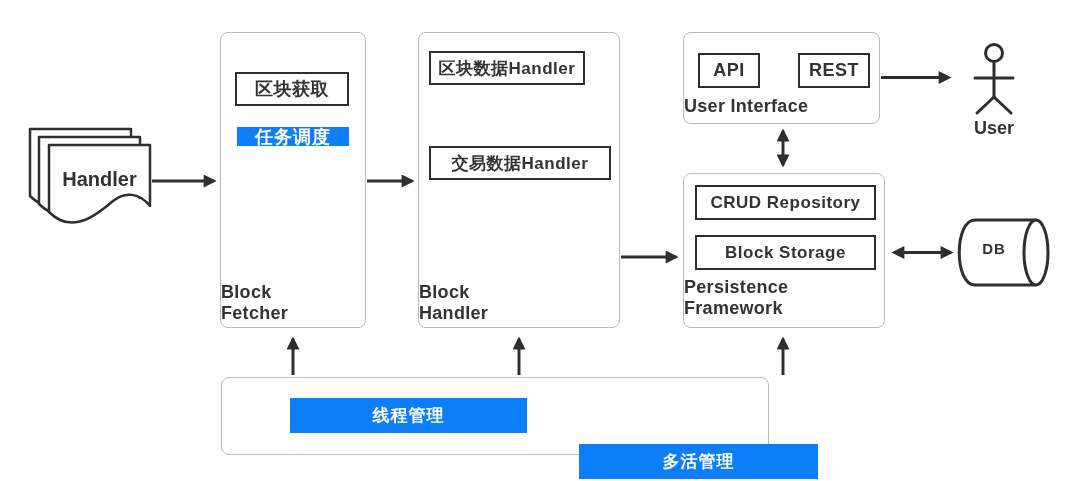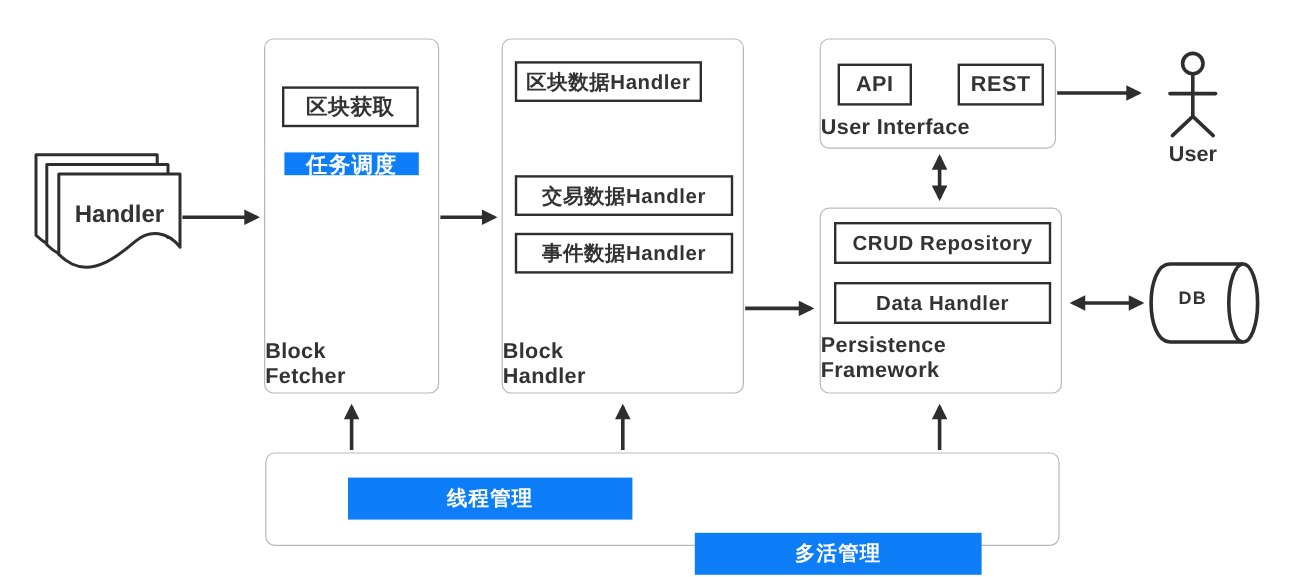--- a/index.html
+++ b/index.html
@@ -79,39 +79,38 @@
   <div class="container" style="left:220px; top:32px; width:146px; height:296px;">
     <div class="box" style="left:14px; top:39px; width:114px; height:34px;">区块获取</div>
     <div class="box blue" style="left:16px; top:94px; width:112px; height:19px;">任务调度</div>
     <div class="ctitle" style="top:249px;">Block
 Fetcher</div>
   </div>
 
   <div class="container" style="left:418px; top:32px; width:202px; height:296px;">
     <div class="box small" style="left:10px; top:18px; width:156px; height:34px;">区块数据Handler</div>
     <div class="box small" style="left:10px; top:113px; width:182px; height:34px;">交易数据Handler</div>
-    <div class="box small" style="left:10px; top:161px; width:182px; height:34px;">事件数据Handler</div>
     <div class="ctitle" style="top:249px;">Block
 Handler</div>
   </div>
 
   <div class="container" style="left:683px; top:32px; width:197px; height:92px;">
     <div class="box" style="left:14px; top:20px; width:62px; height:35px;">API</div>
     <div class="box" style="left:114px; top:20px; width:72px; height:35px;">REST</div>
     <div class="ctitle" style="top:63px;">User Interface</div>
   </div>
 
   <div class="container" style="left:683px; top:173px; width:202px; height:155px;">
     <div class="box small" style="left:11px; top:11px; width:181px; height:35px;">CRUD Repository</div>
-    <div class="box small" style="left:11px; top:61px; width:181px; height:35px;">Data Handler</div>
+    <div class="box small" style="left:11px; top:61px; width:181px; height:35px;">Block Storage</div>
     <div class="ctitle" style="top:103px;">Persistence
 Framework</div>
   </div>
 
-  <div class="container" style="left:221px; top:377px; width:662px; height:78px;">
+  <div class="container" style="left:221px; top:377px; width:548px; height:78px;">
     <div class="box blue" style="left:68px; top:20px; width:237px; height:35px; font-size:17px;">线程管理</div>
     <div class="box blue" style="left:357px; top:20px; width:239px; height:35px; font-size:17px;margin-top:46px;">多活管理</div>
   </div>
 
   <div class="freelabel" style="left:966px; top:118px; width:56px; font-size:18px;">User</div>
   <div class="freelabel" style="left:966px; top:240px; width:56px; font-size:15px; letter-spacing:1px;">DB</div>
 
 </div>
 
 </body></html>

